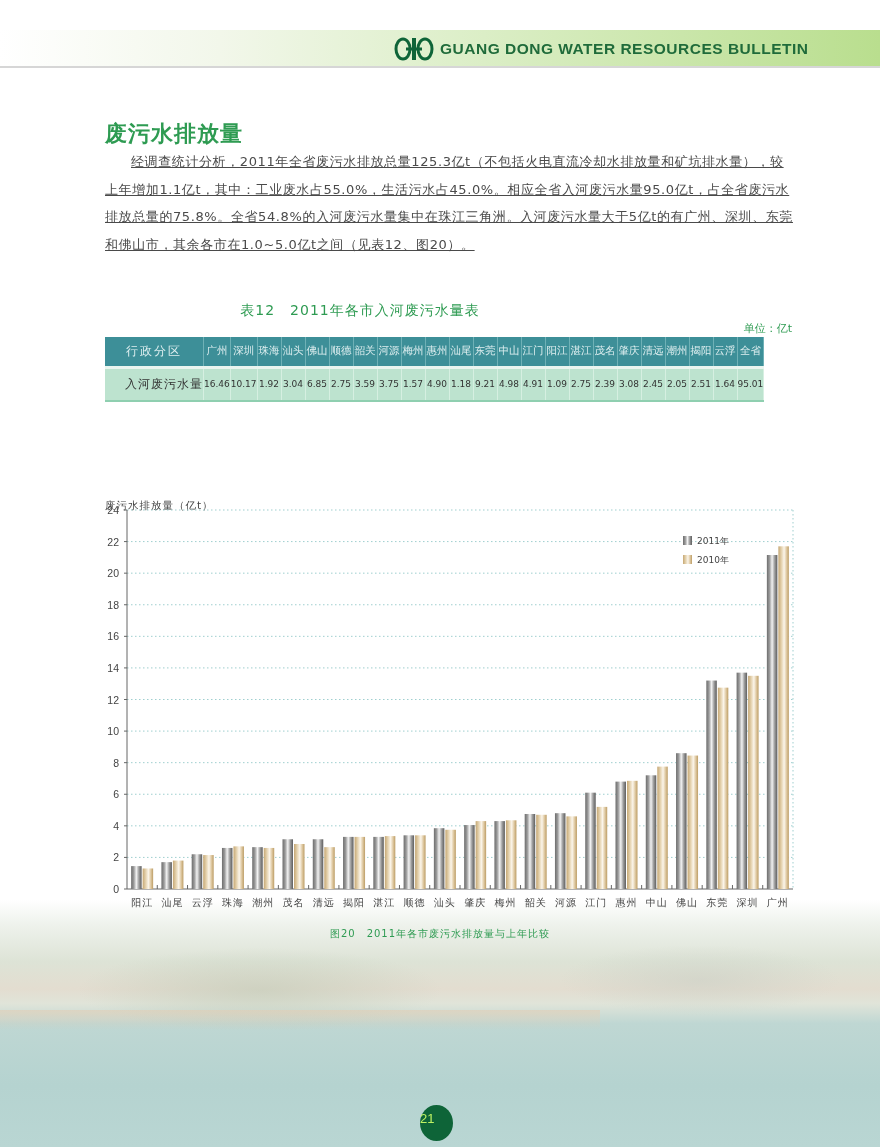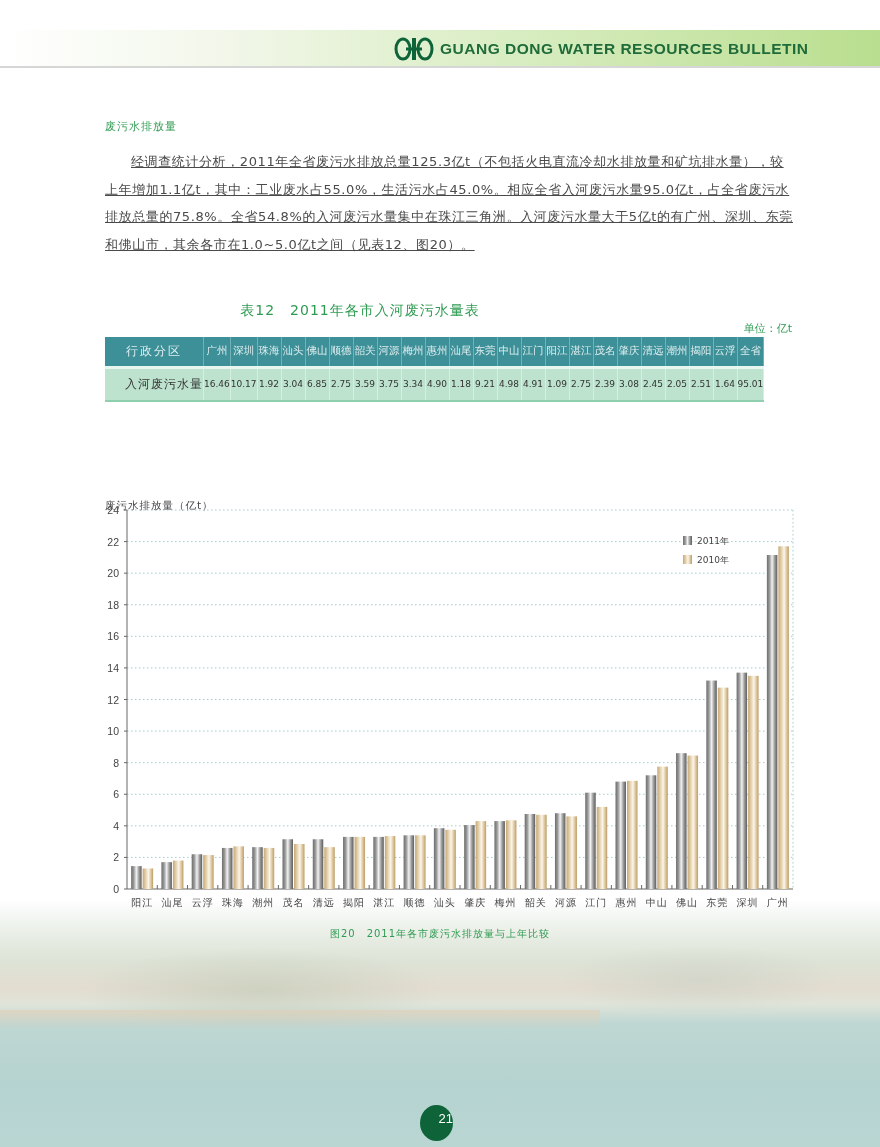--- a/index.html
+++ b/index.html
@@ -13,40 +13,40 @@
   .bg-shore { position: absolute; left: 0; top: 1010px; width: 600px; height: 20px;
     background: linear-gradient(180deg, rgba(225,205,180,0.6), rgba(225,205,180,0)); }
 
   .header-band { position: absolute; left: 0; top: 30px; width: 880px; height: 38px;
     background: linear-gradient(90deg, #ffffff 0%, #f2f7ea 25%, #dbeec6 55%, #b9de8e 100%);
     border-bottom: 2px solid #d6d6d6; }
   .header-logo { position: absolute; left: 394px; top: 36px; width: 40px; height: 26px; }
   .header-title { position: absolute; left: 440px; top: 40px; font-size: 15.5px; font-weight: bold;
     color: #1f6b3a; letter-spacing: 0.5px; font-family: "Liberation Sans", sans-serif; }
 
-  .section-title { position: absolute; left: 105px; top: 119px; font-size: 11px; font-weight: normal; color: #2e9b52; letter-spacing: 1px; }
+  .section-title { position: absolute; left: 105px; top: 119px; font-size: 22px; font-weight: bold; color: #2e9b52; letter-spacing: 1px; }
   .body-text { position: absolute; left: 105px; top: 148px; width: 690px; font-size: 13px; line-height: 27.5px; color: #4a4a4a; letter-spacing: 0.6px; }
   .body-text p { text-indent: 2em; text-decoration: underline; }
 
   .table-title { position: absolute; left: 0; width: 720px; top: 302px; text-align: center; font-size: 14px; color: #2e9b52; letter-spacing: 1px; }
   .table-unit { position: absolute; right: 88px; top: 321px; font-size: 11px; color: #2e9b52; }
   table.data { position: absolute; left: 105px; top: 337px; width: 594px; border-collapse: collapse; font-size: 10.5px; }
   table.data th { background: #3d8f98; color: #dfeff0; font-weight: normal; height: 30px; border-right: 1px solid #6fb1b6; padding: 0 1px; white-space: nowrap; }
   table.data td { background: #bde3cf; color: #333; height: 34px; text-align: center; border-right: 1px solid #d6efe1; font-size: 9px; white-space: nowrap; }
   table.data tr.head { border-bottom: 3px solid #e9f5ef; }
   table.data tr.body { border-bottom: 2px solid #8fcfb0; }
   table.data th.rowhead { width: 80px; font-size: 12px; letter-spacing: 2px; }
   table.data td.rowhead { font-size: 12px; letter-spacing: 1px; color: #333; padding-left: 20px; }
 
   .chart-ylabel { position: absolute; left: 105px; top: 474px; font-size: 10.5px; color: #444; letter-spacing: 1px; margin-top: 25px; }
   .chart-wrap { position: absolute; left: 105px; top: 500px; width: 695px; height: 420px; }
   .chart-caption { position: absolute; left: 0; width: 880px; top: 927px; text-align: center; font-size: 10px; color: #2e9b52; letter-spacing: 1px; }
 
   .page-num { position: absolute; left: 420px; top: 1105px; width: 33px; height: 36px; border-radius: 50%;
-    background: #0e6438; color: #ffffff; font-size: 13px; text-align: right; line-height: 28px; font-family: "Liberation Sans", sans-serif; }
+    background: #0e6438; color: #bef264; font-size: 13px; text-align: left; line-height: 28px; font-family: "Liberation Sans", sans-serif; }
 </style>
 </head>
 <body>
 
 <div class="bg-bottom"></div>
 <div class="bg-hills"></div>
 <div class="bg-shore"></div>
 
 <div class="header-band"></div>
 <svg class="header-logo" viewBox="0 0 40 26">
@@ -95,21 +95,21 @@
   <tr class="body" id="tbody-row">
     <td class="rowhead">入河废污水量</td>
   <td>16.46</td>
         <td>10.17</td>
         <td>1.92</td>
         <td>3.04</td>
         <td>6.85</td>
         <td>2.75</td>
         <td>3.59</td>
         <td>3.75</td>
-        <td>3.34</td>
+        <td>1.57</td>
         <td>4.90</td>
         <td>1.18</td>
         <td>9.21</td>
         <td>4.98</td>
         <td>4.91</td>
         <td>1.09</td>
         <td>2.75</td>
         <td>2.39</td>
         <td>3.08</td>
         <td>2.45</td>

